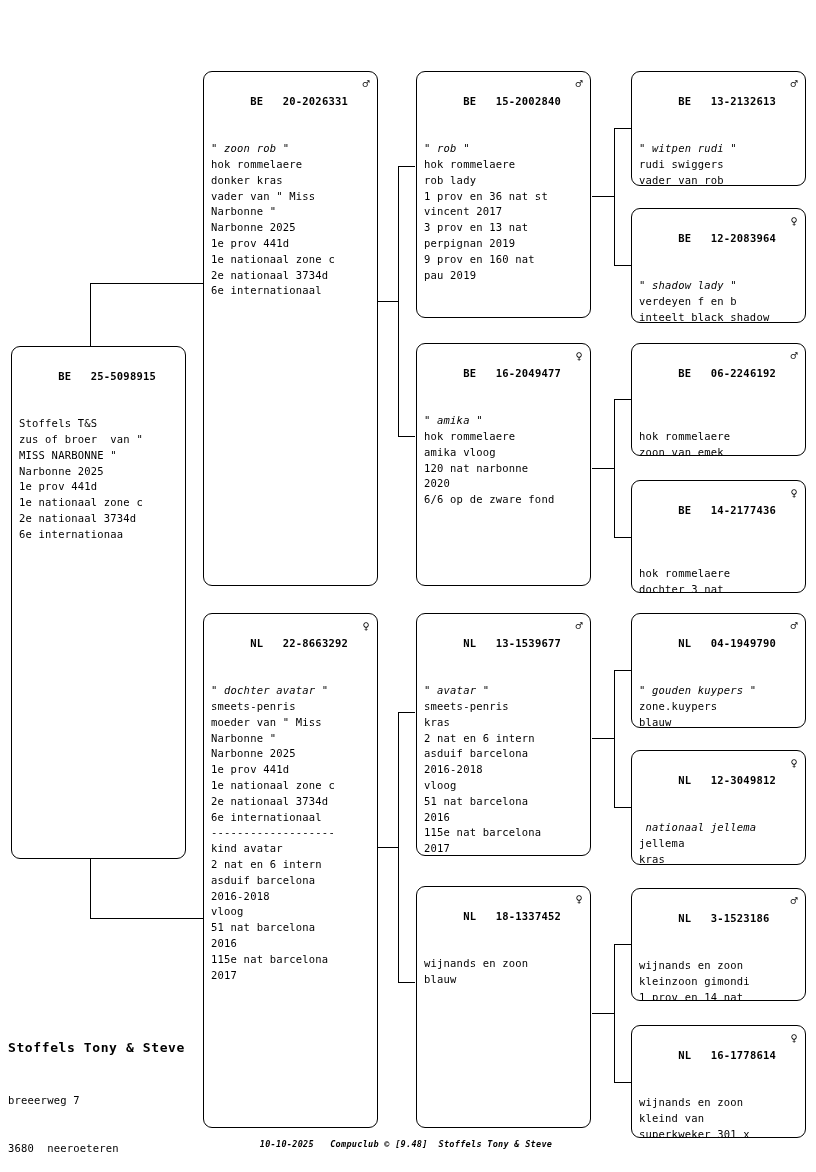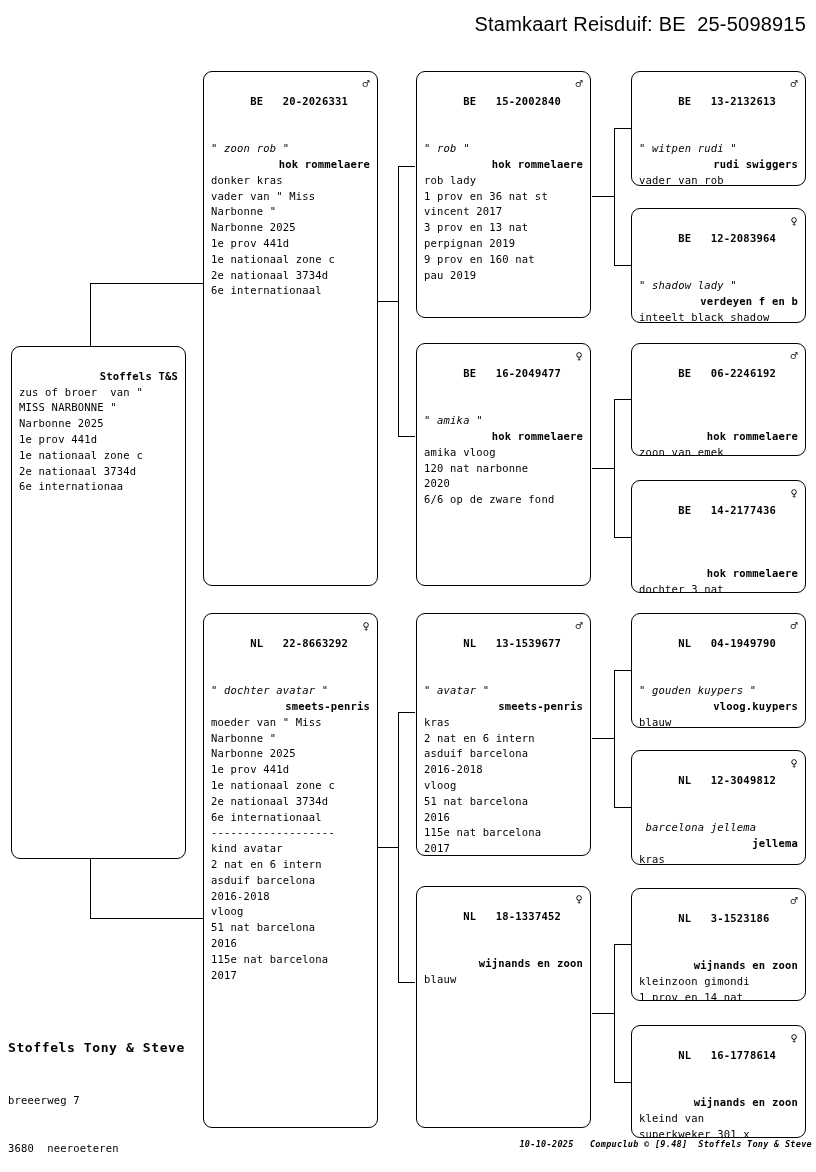--- a/index.html
+++ b/index.html
@@ -57,24 +57,23 @@
     font-size: 12px;
     font-weight: normal;
     line-height: 15px;
   }
   .card .nick {
     font-style: italic;
     white-space: pre;
     letter-spacing: 0.2px;
   }
   .card .owner {
-    font-weight: bold;
-    white-space: pre;
-    letter-spacing: 0.2px;
-    text-align: right;
+    font-weight: normal;
+    white-space: pre;
+    letter-spacing: 0.2px;
   }
   .card .ln {
     white-space: pre;
     letter-spacing: 0.2px;
   }
   .card .gap {
     height: 15.8px;
   }
   .connector {
     position: absolute;
@@ -99,34 +98,33 @@
     font-size: 10.5px;
     line-height: 16px;
     letter-spacing: 0.2px;
     white-space: pre;
   }
   .footer-bar {
     position: absolute;
     left: 0;
     top: 1139px;
     width: 812px;
-    text-align: right;
+    text-align: center;
     font-size: 8.5px;
     font-style: italic;
     font-weight: bold;
     letter-spacing: 0.3px;
     white-space: pre;
   }
 </style>
 </head>
 <body>
 
 <div id="page">
 
-  <div class="title">Stamkaart Reisduif: BE  25-5098915</div>
 
   <div class="connector v" style="left:90px; top:283px; height:635px;"></div>
   <div class="connector h" style="left:90px; top:283px; width:113px;"></div>
   <div class="connector h" style="left:90px; top:918px; width:113px;"></div>
   <div class="connector h" style="left:90px; top:434px; width:1px;"></div>
 
   <div class="connector v" style="left:398px; top:166px; height:270px;"></div>
   <div class="connector h" style="left:398px; top:166px; width:17px;"></div>
   <div class="connector h" style="left:398px; top:436px; width:17px;"></div>
   <div class="connector h" style="left:377px; top:301px; width:21px;"></div>
@@ -150,20 +148,23 @@
   <div class="connector h" style="left:614px; top:670px; width:17px;"></div>
   <div class="connector h" style="left:614px; top:807px; width:17px;"></div>
   <div class="connector h" style="left:592px; top:738px; width:22px;"></div>
 
   <div class="connector v" style="left:614px; top:944px; height:138px;"></div>
   <div class="connector h" style="left:614px; top:944px; width:17px;"></div>
   <div class="connector h" style="left:614px; top:1082px; width:17px;"></div>
   <div class="connector h" style="left:592px; top:1013px; width:22px;"></div>
 
   <div class="card" style="left:11px; top:346px; width:175px; height:513px;">
+    <div class="hdr">
+      <span>BE   25-5098915</span>
+    </div>
     <div class="gap"></div>
     <div class="owner">Stoffels T&amp;S</div>
     <div class="ln"></div>
     <div class="ln">zus of broer  van "</div>
     <div class="ln">MISS NARBONNE "</div>
     <div class="ln"></div>
     <div class="ln">Narbonne 2025</div>
     <div class="ln">1e prov 441d</div>
     <div class="ln">1e nationaal zone c</div>
     <div class="ln">2e nationaal 3734d</div>
@@ -333,31 +334,31 @@
     <div class="ln">dochter 3 nat</div>
 
   </div>
 
   <div class="card" style="left:631px; top:613px; width:175px; height:115px;">
     <div class="hdr">
       <span>NL   04-1949790</span>
       <span class="sex">♂</span>
     </div>
     <div class="nick">" gouden kuypers "</div>
-    <div class="owner">vloog.kuypers</div>
+    <div class="owner">zone.kuypers</div>
     <div class="ln">blauw</div>
 
   </div>
 
   <div class="card" style="left:631px; top:750px; width:175px; height:115px;">
     <div class="hdr">
       <span>NL   12-3049812</span>
       <span class="sex">♀</span>
     </div>
-    <div class="nick"> barcelona jellema</div>
+    <div class="nick"> nationaal jellema</div>
     <div class="owner">jellema</div>
     <div class="ln">kras</div>
 
   </div>
 
   <div class="card" style="left:631px; top:888px; width:175px; height:113px;">
     <div class="hdr">
       <span>NL   3-1523186</span>
       <span class="sex">♂</span>
     </div>

